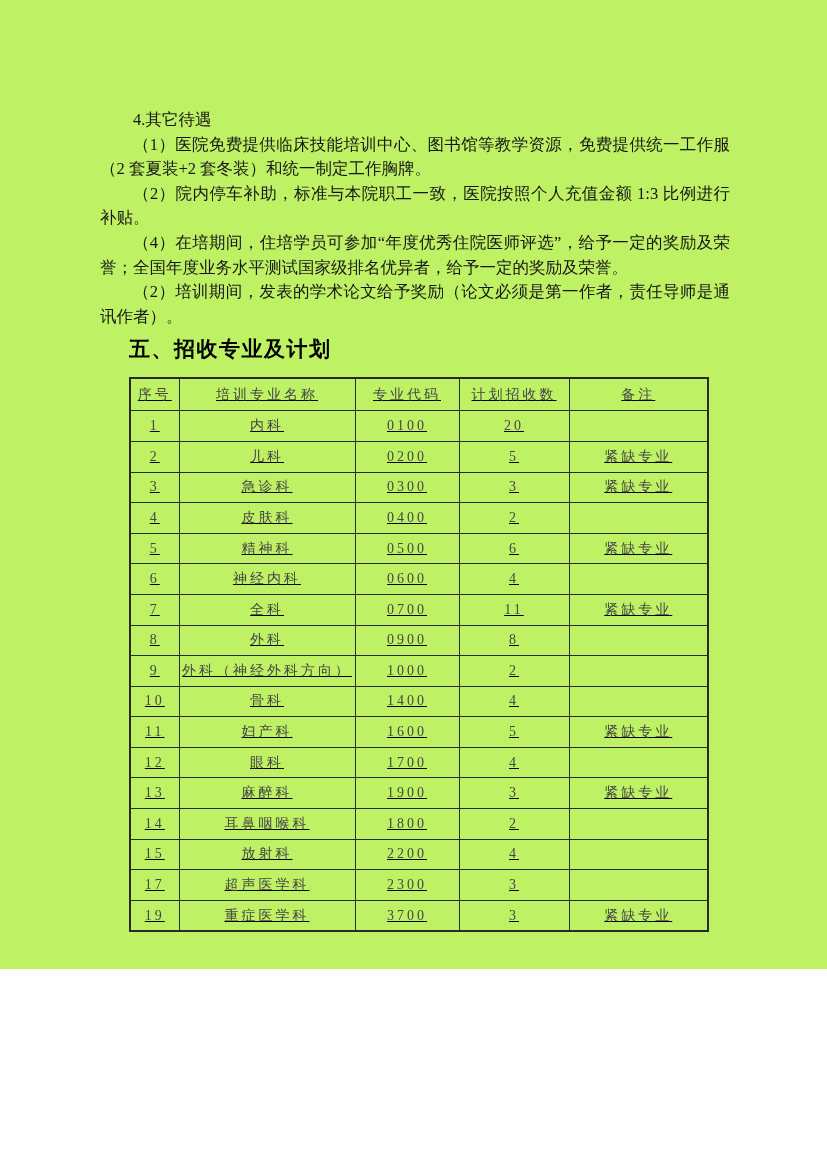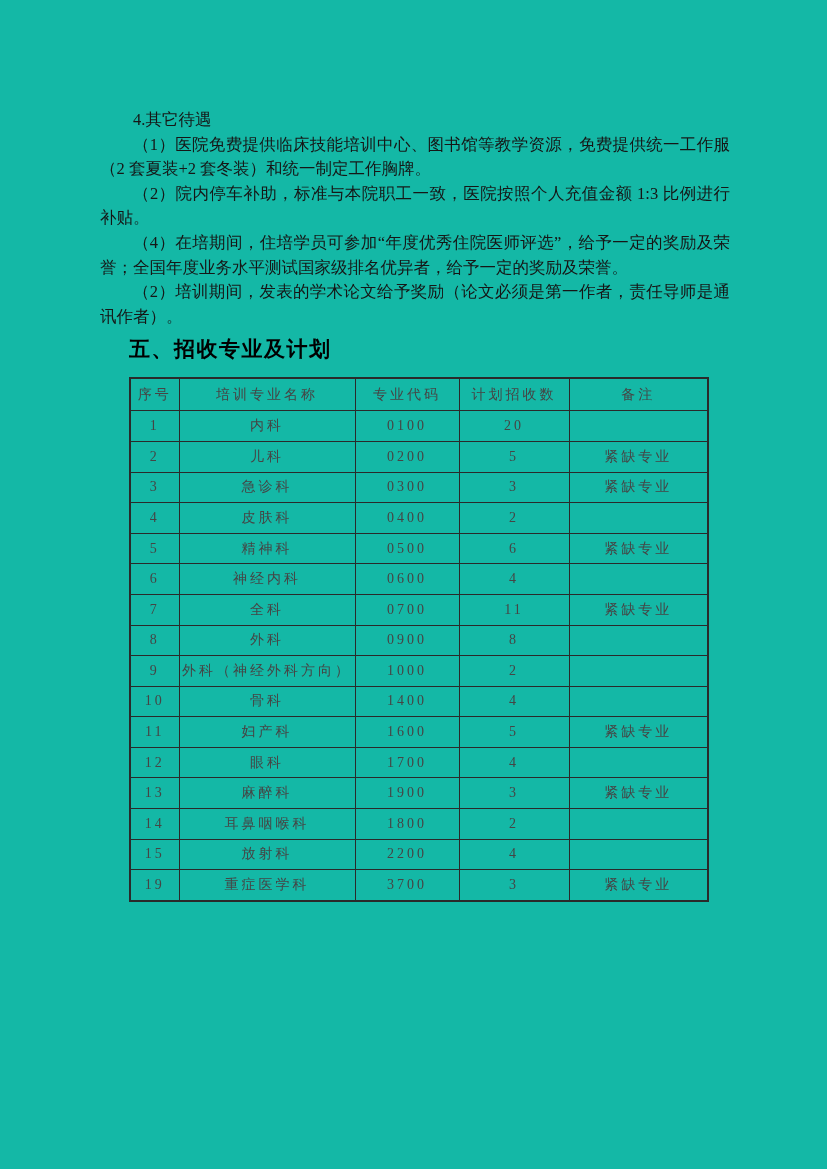--- a/index.html
+++ b/index.html
@@ -3,22 +3,22 @@
 <meta charset="utf-8">
 <style>
   html, body {
     margin: 0;
     padding: 0;
     background: #ffffff;
   }
   .page {
     position: relative;
     width: 827px;
-    height: 1169px;
-    background: #14b8a6;
+    height: 969px;
+    background: #bef264;
     box-sizing: border-box;
     padding: 108px 97px 0 100px;
     overflow: hidden;
     font-family: "Liberation Serif", "DejaVu Serif", serif;
   }
   .body-text p {
     margin: 0;
     font-size: 16.5px;
     line-height: 24.6px;
     color: #161616;
@@ -32,20 +32,21 @@
     font-size: 21px;
     letter-spacing: 1.5px;
     color: #000000;
   }
   .spec-table {
     margin: 14px 0 16px 29px;
     width: 578px;
     table-layout: fixed;
     border-collapse: collapse;
     border: 2px solid #2a2a2a;
+    text-decoration: underline;
   }
   .spec-table th,
   .spec-table td {
     border: 1px solid #2a2a2a;
     height: 29.6px;
     padding: 0;
     text-align: center;
     vertical-align: middle;
     font-family: "Liberation Serif", "DejaVu Serif", serif;
     font-weight: normal;
@@ -191,20 +192,27 @@
           <td></td>
         </tr>
         <tr>
           <td>15</td>
           <td>放射科</td>
           <td>2200</td>
           <td>4</td>
           <td></td>
         </tr>
         <tr>
+          <td>17</td>
+          <td>超声医学科</td>
+          <td>2300</td>
+          <td>3</td>
+          <td></td>
+        </tr>
+        <tr>
           <td>19</td>
           <td>重症医学科</td>
           <td>3700</td>
           <td>3</td>
           <td>紧缺专业</td>
         </tr>
       </tbody>
   </table>
 
 </div>

